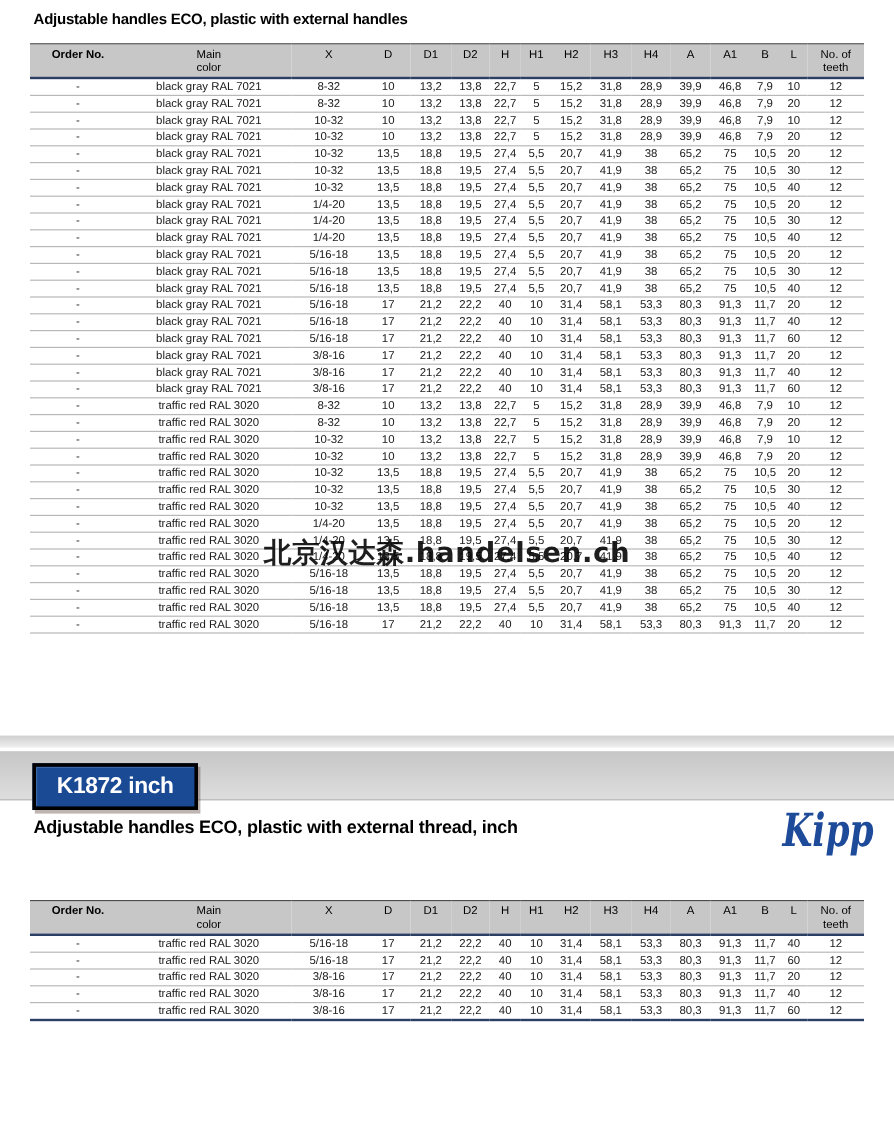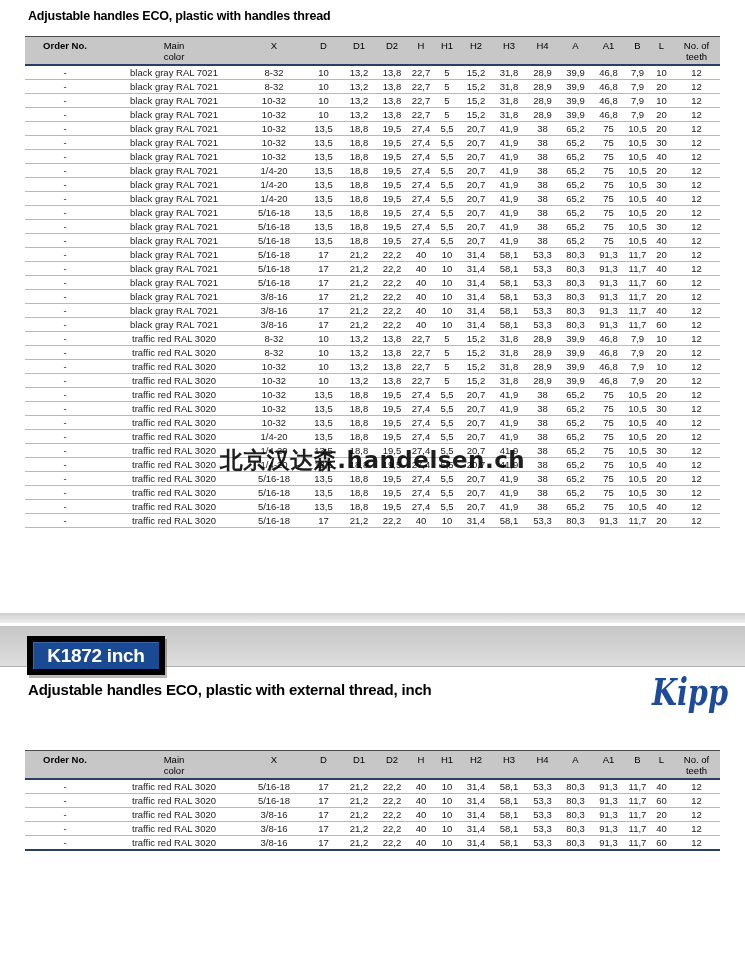--- a/index.html
+++ b/index.html
@@ -53,42 +53,42 @@
     background:linear-gradient(#cfcfcf,#efefef);
   }
   .band-bottom{
     position:absolute;left:0;top:626px;width:745px;height:41px;
     background:linear-gradient(#c6c6c6,#dedede);
     border-bottom:1px solid #b0b0b0;
   }
   .badge{
     position:absolute;left:27px;top:636px;width:138px;height:39px;
     background:var(--accent-blue);
-    border:6px solid #000000;
+    border:3px solid #000000;
     box-shadow:2px 3px 0 rgba(70,40,30,0.35), inset 1px 1px 0 #3b66a8;
     color:#fff;font-weight:bold;font-size:19px;letter-spacing:-0.3px;
     display:flex;align-items:center;justify-content:center;
     z-index:3;
   }
   .logo{
     position:absolute;left:650px;top:658px;width:80px;height:66px;z-index:3;
     display:flex;align-items:center;justify-content:center;
   }
   .watermark{
     position:absolute;left:0;top:445px;width:745px;
     text-align:center;font-size:23px;font-weight:bold;color:#000;
     opacity:0.88;z-index:5;letter-spacing:0.5px;
     font-family:"DejaVu Sans",sans-serif;
     pointer-events:none;
   }
 </style>
 </head>
 <body>
 
-<h1 id="title1" class="doc-title">Adjustable handles ECO, plastic with handles thread</h1>
+<h1 id="title1" class="doc-title">Adjustable handles ECO, plastic with external handles</h1>
 
 <table id="table1" class="products">
   <colgroup>
     <col style="width:80px">
       <col style="width:138px">
       <col style="width:62px">
     <col style="width:37px">
       <col style="width:34px">
       <col style="width:32px">
     <col style="width:26px">

